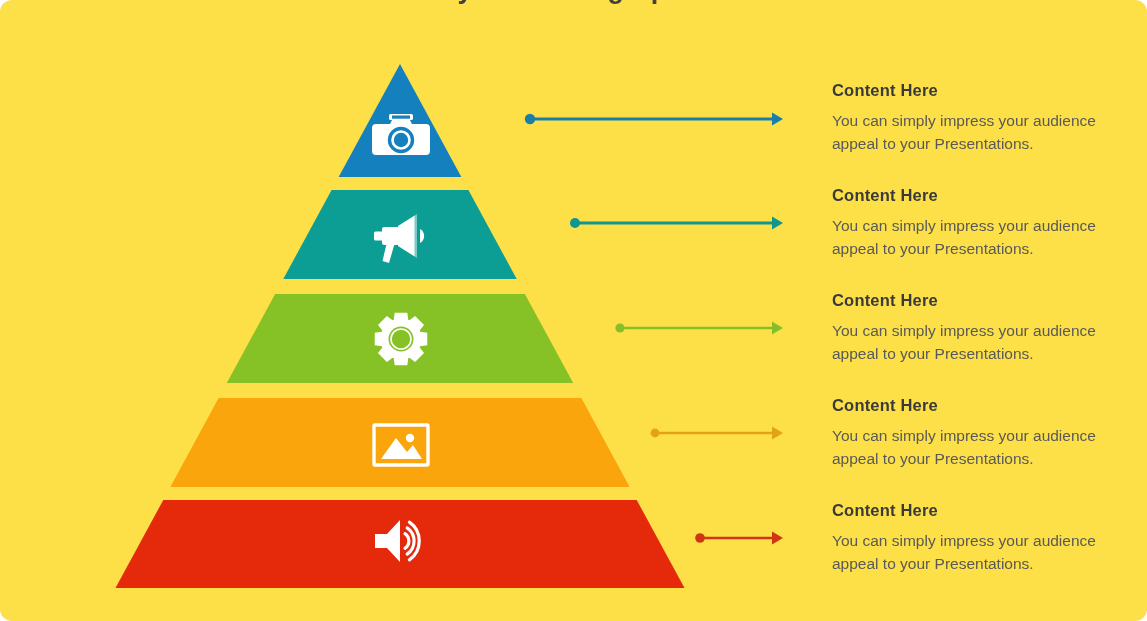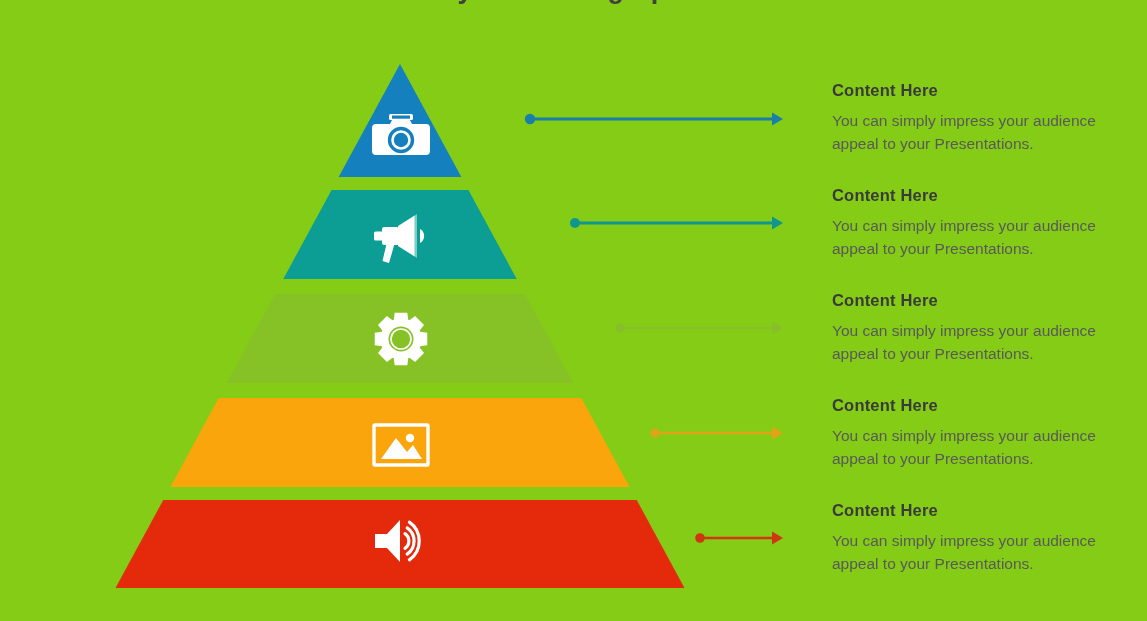--- a/index.html
+++ b/index.html
@@ -14,21 +14,22 @@
     overflow: hidden;
     font-family: "Liberation Sans", sans-serif;
     position: relative;
   }
 
   #slide {
     position: absolute;
     left: 0; top: 0;
     width: 1147px;
     height: 621px;
-    background: #84cc16;
+    background: #fde047;
+    border-radius: 12px;
   }
 
   
   .title-clip {
     position: absolute;
     left: 0;
     top: -26px;
     width: 1147px;
     height: 30px;
     text-align: center;

